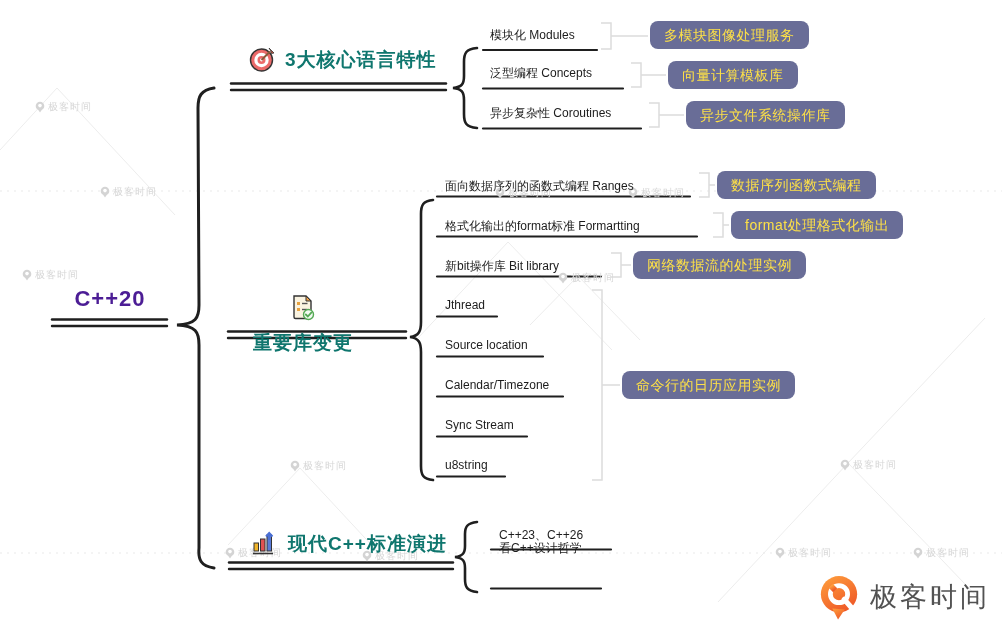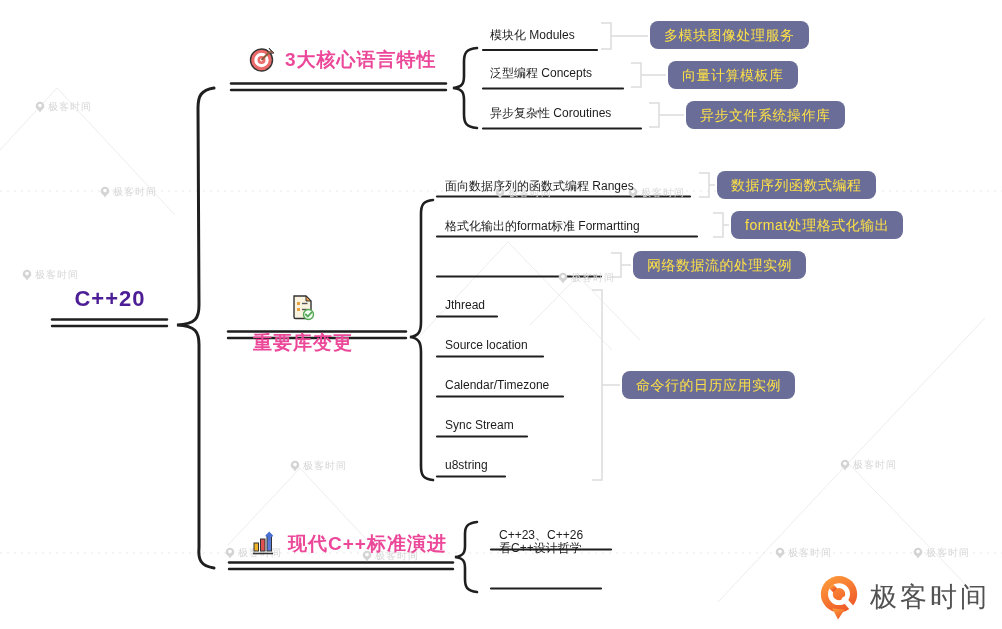--- a/index.html
+++ b/index.html
@@ -10,21 +10,21 @@
     background:#ffffff; overflow:hidden;
   }
   #lines { position:absolute; left:0; top:0; z-index:1; }
   .node-text { position:absolute; z-index:3; color:#1c1c1c; white-space:nowrap; }
   .root-label {
     position:absolute; z-index:3; font-size:22px; font-weight:600;
     letter-spacing:1px; text-align:center; white-space:nowrap;
   }
   .branch-title {
     position:absolute; z-index:3; display:flex; align-items:center; gap:9px;
-    font-size:19px; font-weight:600; color:#ec4899; letter-spacing:1px; white-space:nowrap;
+    font-size:19px; font-weight:600; color:#0f766e; letter-spacing:1px; white-space:nowrap;
   }
   .branch-title .icon { display:inline-flex; }
   .child-label { font-size:12px; font-weight:500; }
   .badge {
     position:absolute; z-index:3; height:28px; line-height:28px;
     padding:0 14px; border-radius:8px; background:#696d97; color:#fde047;
     font-size:14px; font-weight:500; letter-spacing:0.5px; white-space:nowrap;
   }
   .watermark {
     position:absolute; z-index:2; display:flex; align-items:center; gap:3px;
@@ -151,20 +151,21 @@
         <line x1="11" y1="15.5" x2="16.5" y2="15.5" stroke="#555555" stroke-width="1.4"></line>
         <circle cx="17.5" cy="20.5" r="5" fill="#f2faf2" stroke="#55aa55" stroke-width="1.4"></circle>
         <path d="M 14.8,20.5 L 16.8,22.5 L 20.3,18.6" fill="none" stroke="#55aa55" stroke-width="1.8" stroke-linecap="round"></path>
       </svg>
     </span>
     <span>重要库变更</span>
   </div>
 
   <div class="node-text child-label" style="left:445px; top:178px;">面向数据序列的函数式编程 Ranges</div>
   <div class="node-text child-label" style="left:445px; top:218px;">格式化输出的format标准 Formartting</div>
+  <div class="node-text child-label" style="left:445px; top:258px;">新bit操作库 Bit library</div>
   <div class="node-text child-label" style="left:445px; top:298px;">Jthread</div>
   <div class="node-text child-label" style="left:445px; top:338px;">Source location</div>
   <div class="node-text child-label" style="left:445px; top:378px;">Calendar/Timezone</div>
   <div class="node-text child-label" style="left:445px; top:418px;">Sync Stream</div>
   <div class="node-text child-label" style="left:445px; top:458px;">u8string</div>
 
   <div class="badge" style="left:717px; top:171px;">数据序列函数式编程</div>
   <div class="badge" style="left:731px; top:211px;">format处理格式化输出</div>
   <div class="badge" style="left:633px; top:251px;">网络数据流的处理实例</div>
   <div class="badge" style="left:622px; top:371px;">命令行的日历应用实例</div>

